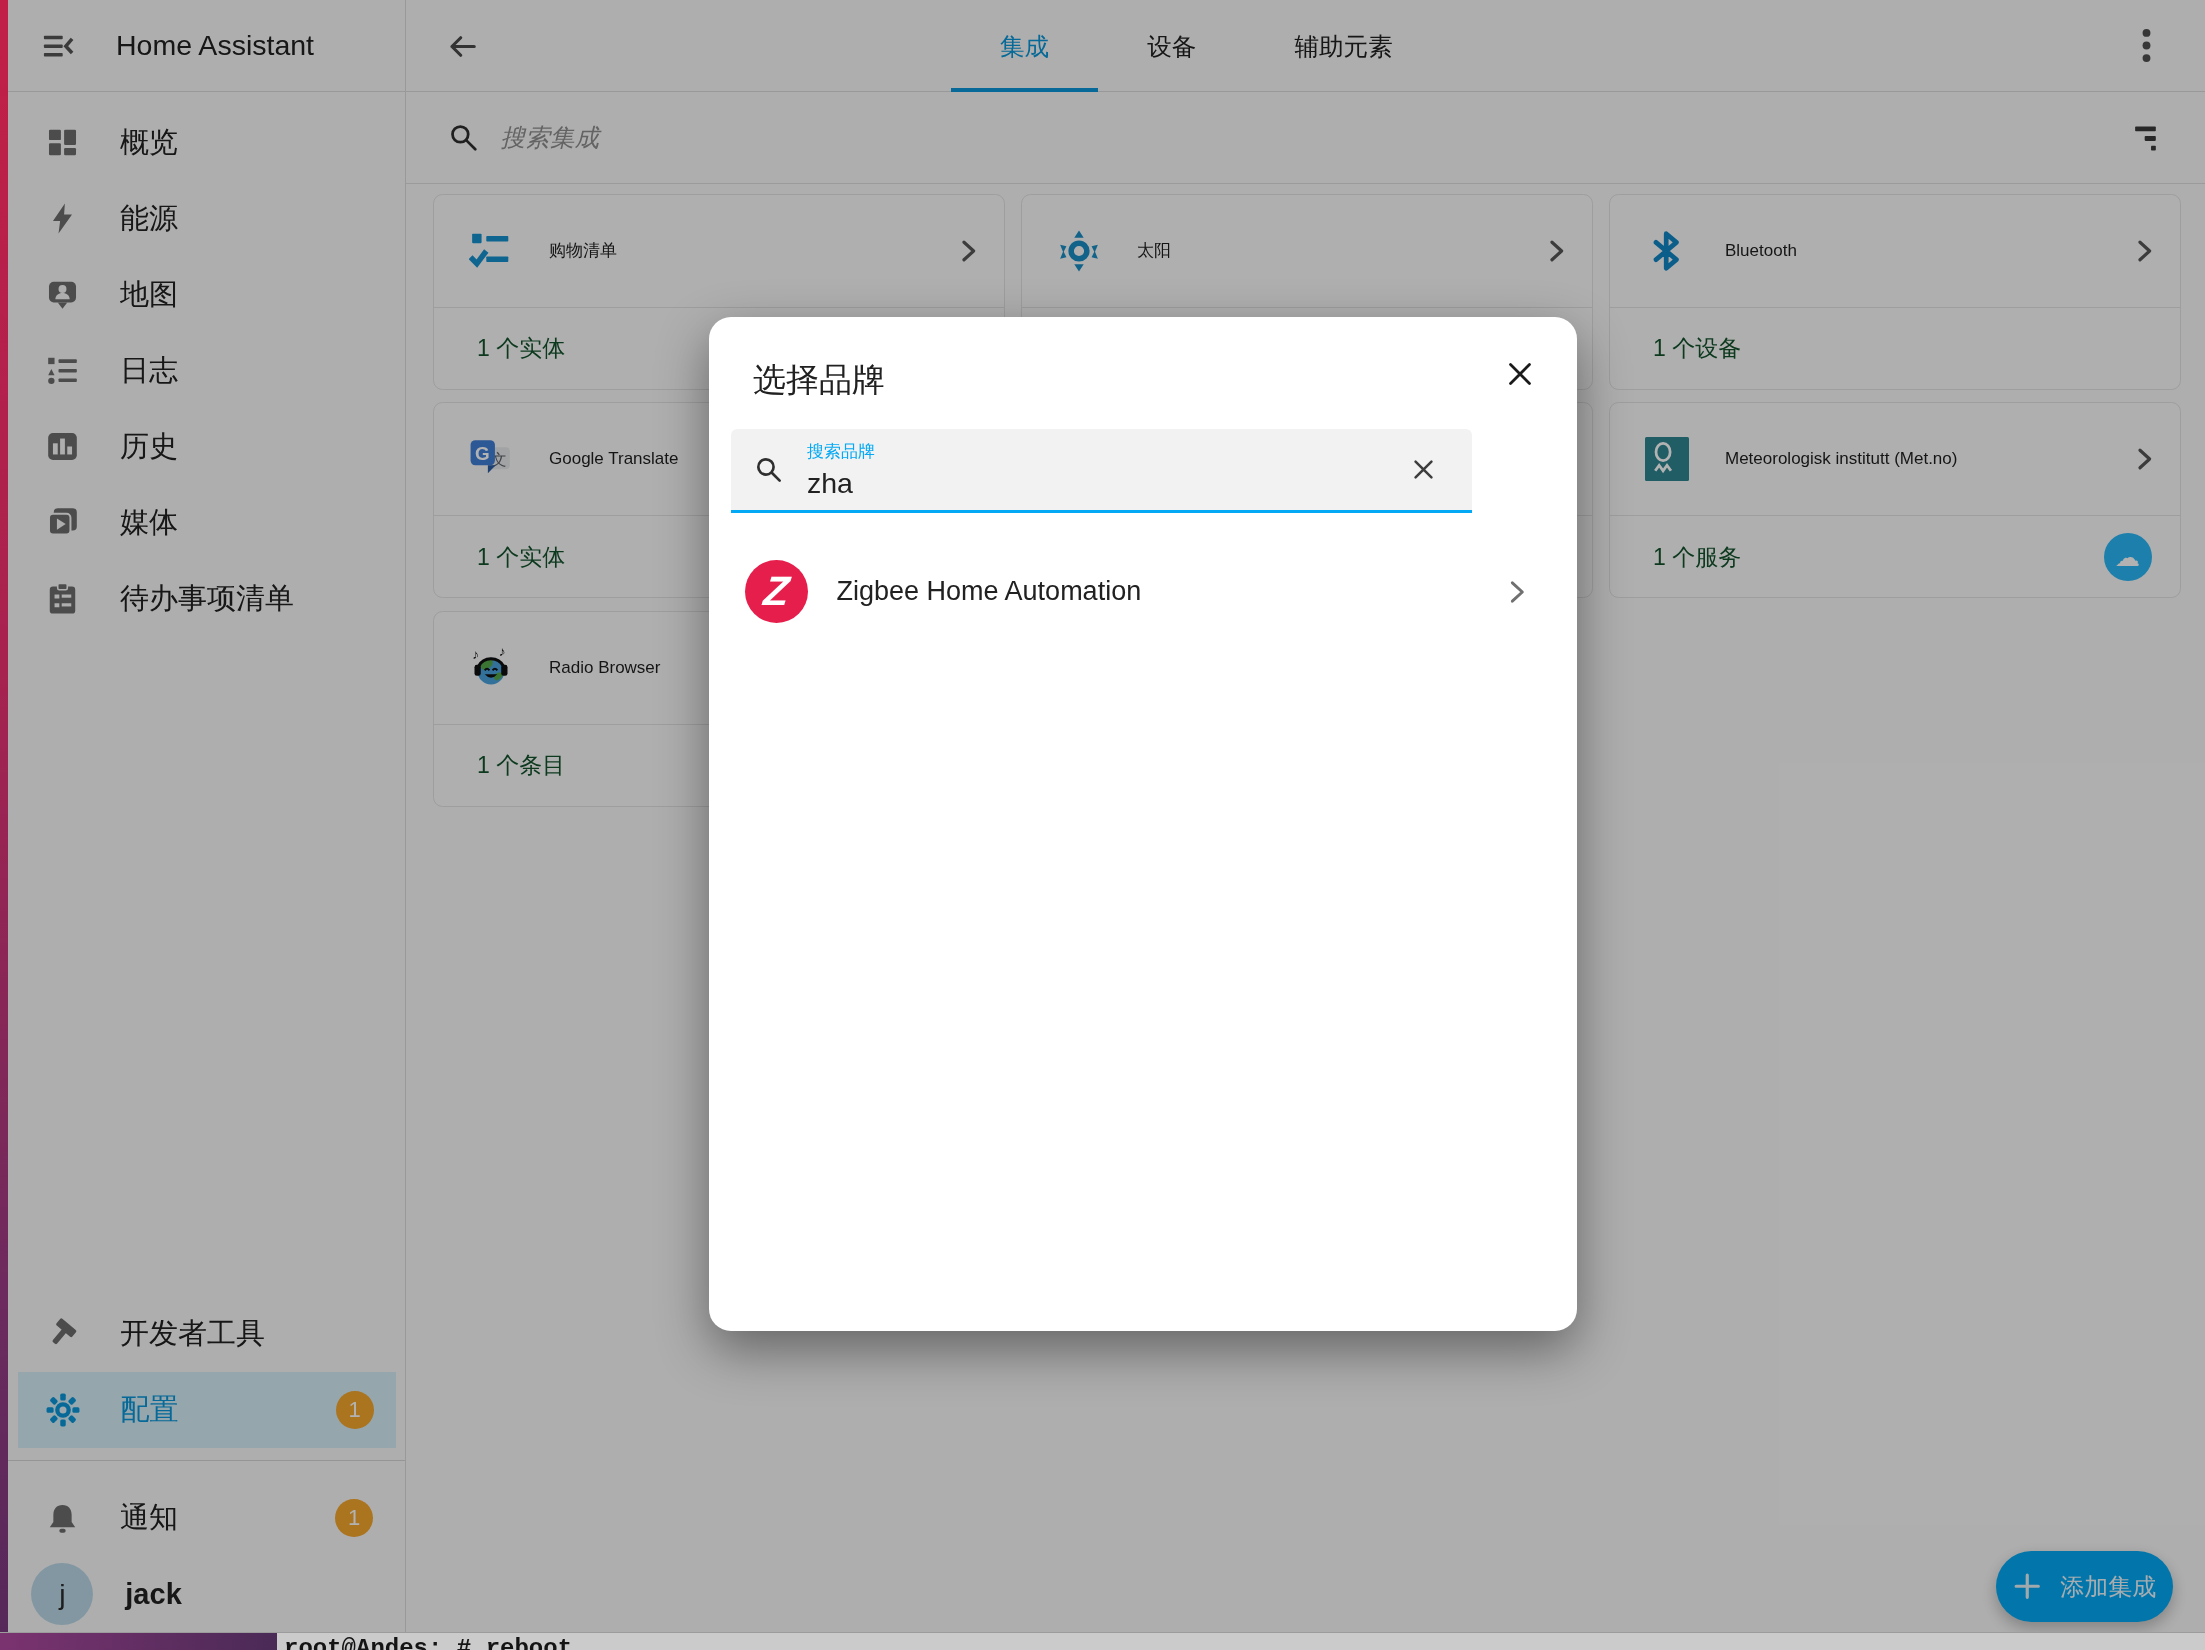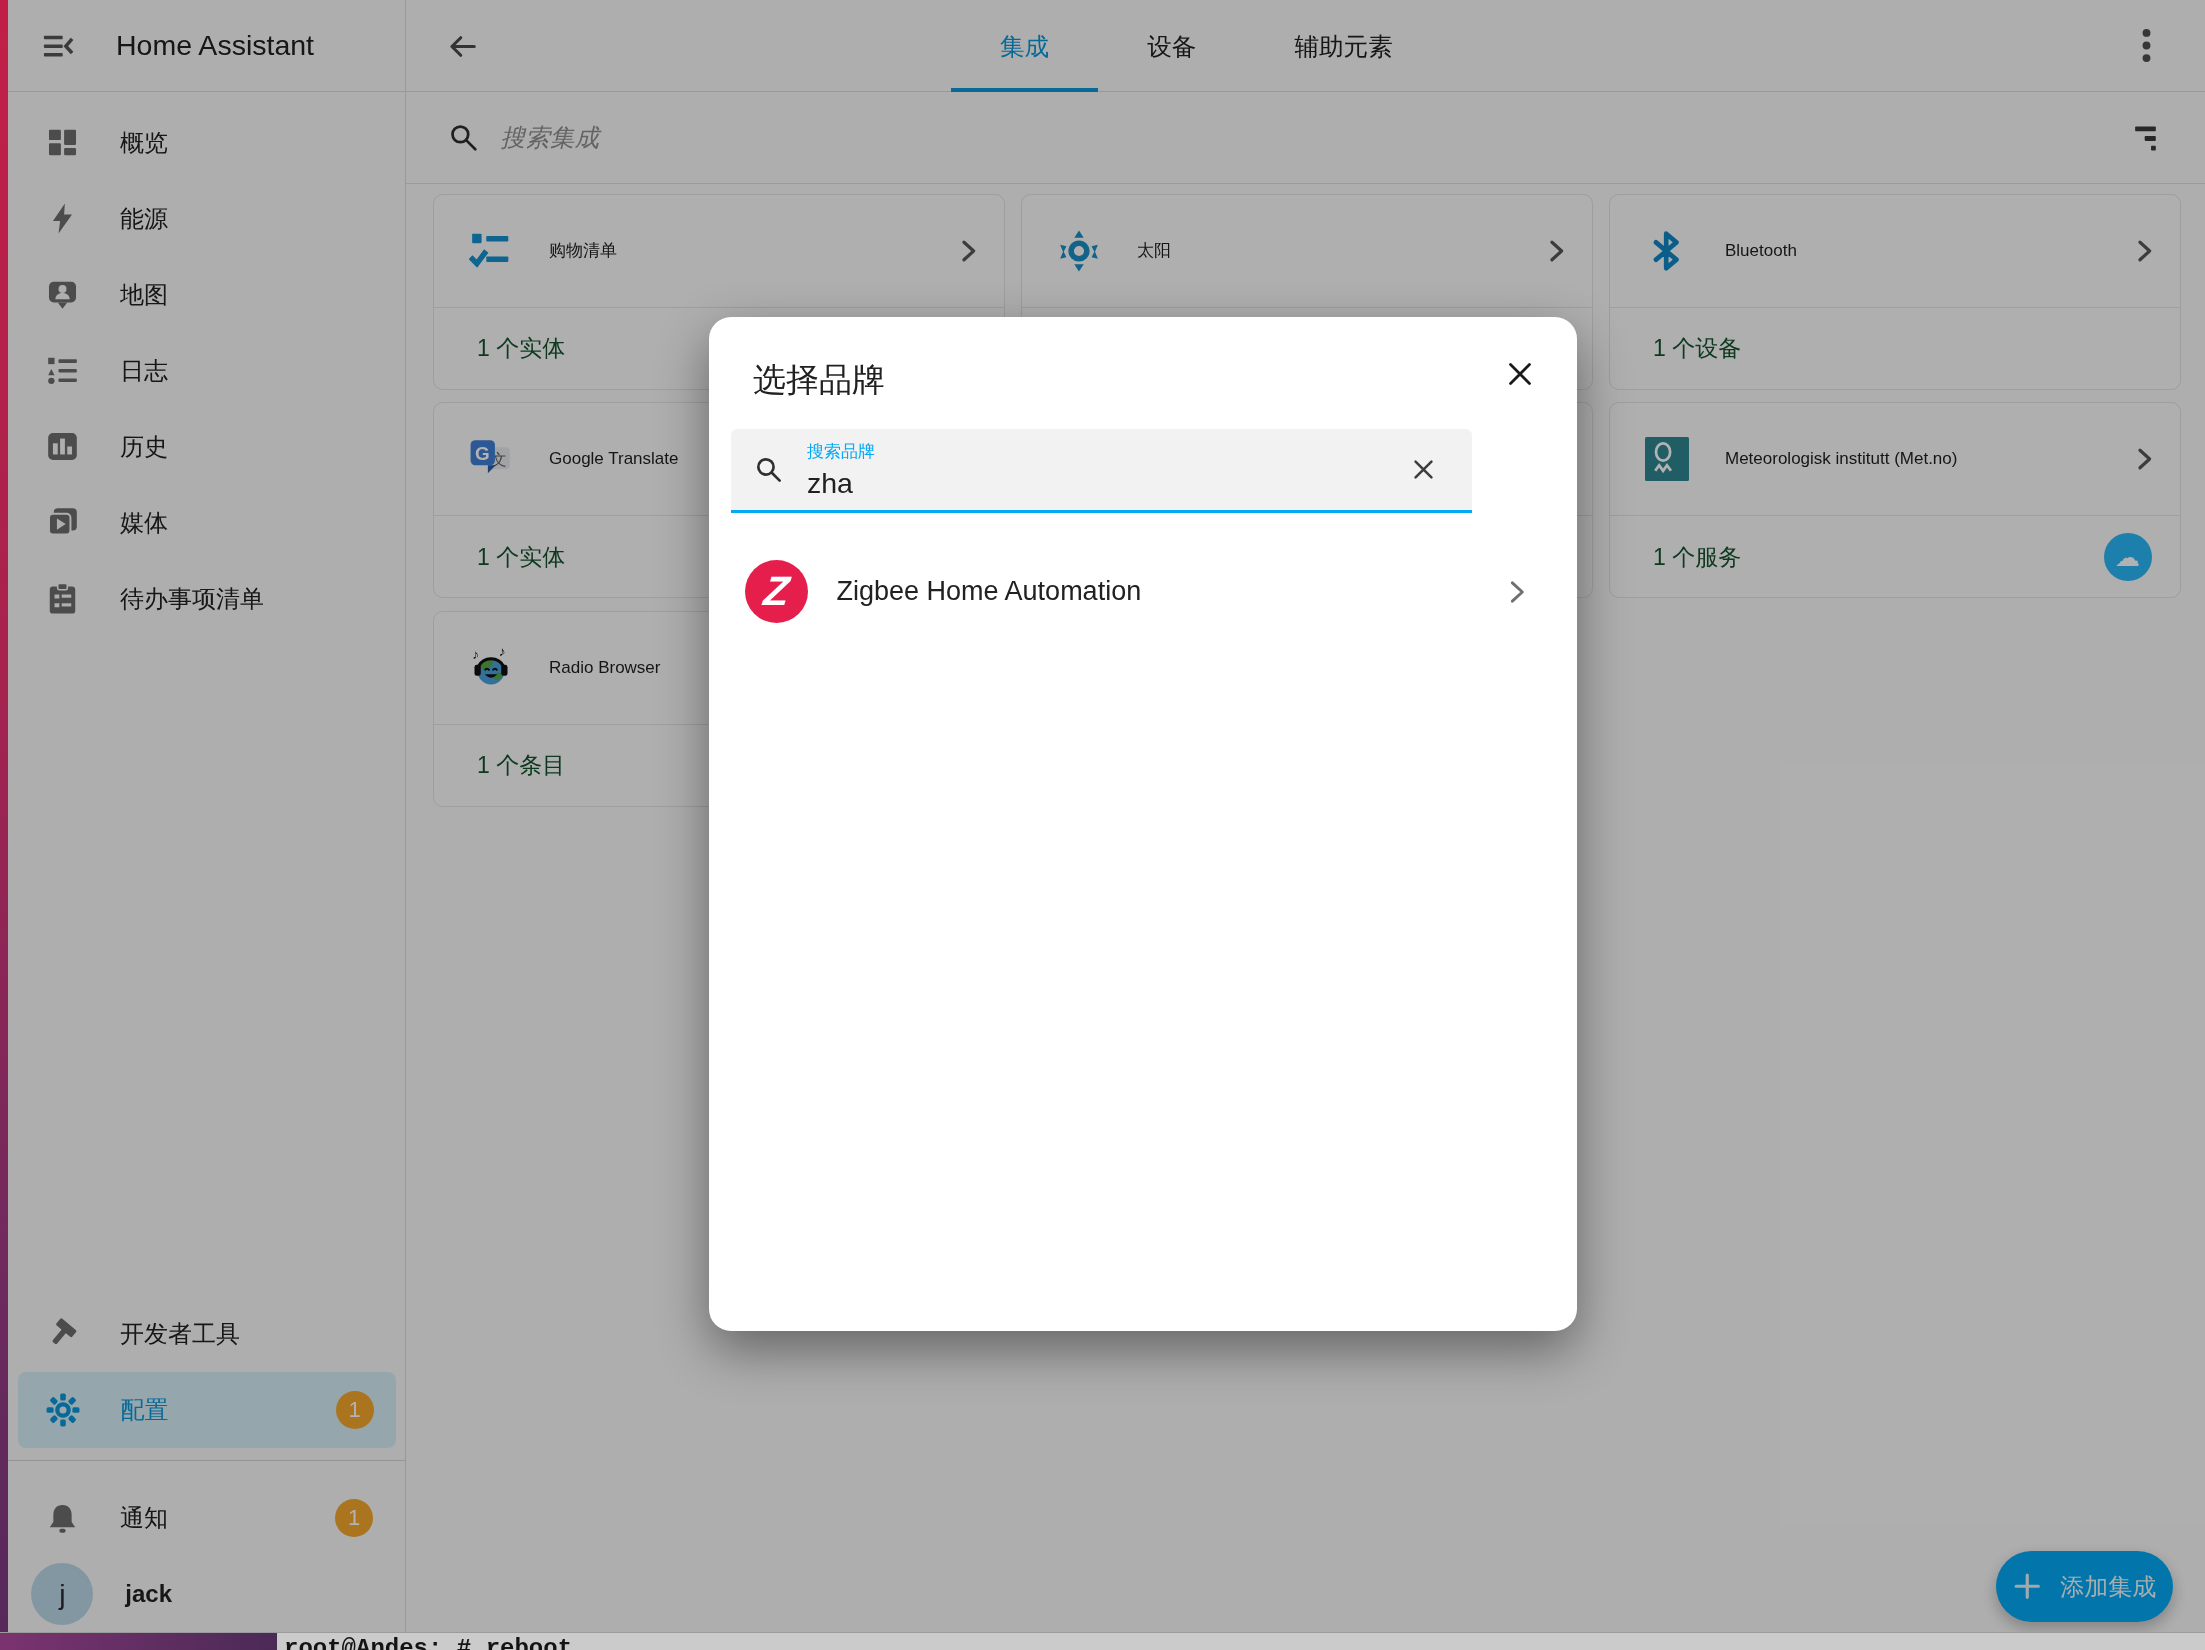--- a/index.html
+++ b/index.html
@@ -16,26 +16,26 @@
     background:linear-gradient(90deg,#7b3370,#4a2a56); }
   #edge-bottom .term { position:absolute; left:284px; top:2.4px; font:700 24px "Liberation Mono","DejaVu Sans Mono",monospace; color:#141414; white-space:nowrap; }
 
   
   #sidebar { position:absolute; left:8px; top:0; width:398px; height:1632px; background:#fafafa; border-right:0.8px solid #dcdcdc; z-index:10; }
   #sb-header { height:92px; display:flex; align-items:center; padding-left:32px; border-bottom:0.8px solid #dcdcdc; }
   #sb-title { margin-left:40px; font-size:28.5px; font-weight:500; color:#212121; }
   .nav { padding-top:12.7px; }
   .nav-item { height:76px; display:flex; align-items:center; padding-left:36px; position:relative; cursor:pointer; }
   .nav-item .ic { width:36px; height:36px; flex:0 0 36px; display:flex; align-items:center; justify-content:center; }
-  .nav-item .lbl { margin-left:40px; font-size:24px; font-weight:500; color:#212121; }
+  .nav-item .lbl { margin-left:40px; font-size:29px; font-weight:500; color:#212121; }
   .badge { position:absolute; right:32px; top:50%; transform:translateY(-50%);
     width:38px; height:38px; border-radius:50%; background:#f5a62c; color:#fff;
     display:flex; align-items:center; justify-content:center; font-size:22px; font-weight:500; }
   #sb-bottom { position:absolute; left:0; bottom:0; width:100%; }
-  .nav-item.selected { margin:0 9.5px; padding-left:27px; border-radius:8px; background:rgba(3,169,244,0.14); }
+  .nav-item.selected { margin:0 9.5px; padding-left:27px; border-radius:0; background:rgba(3,169,244,0.14); }
   .nav-item.selected .lbl { color:#0b97d8; }
   .nav-item.selected .badge { right:22px; }
   #sb-divider { height:0.8px; background:#d6d6d6; margin:12.7px 0 19px 0; }
   .avatar { width:62px; height:62px; border-radius:50%; background:#bcd9e8; color:#2b2b2b;
     display:flex; align-items:center; justify-content:center; font-size:28.5px; flex:0 0 62px; margin-left:-12.7px; }
   .nav-item.user .lbl { margin-left:32px; font-weight:700; }
 
   
   #main { position:absolute; left:406px; top:0; right:0; height:1632px; z-index:5; }
   #topbar { position:relative; height:92px; border-bottom:0.8px solid #dcdcdc; }

